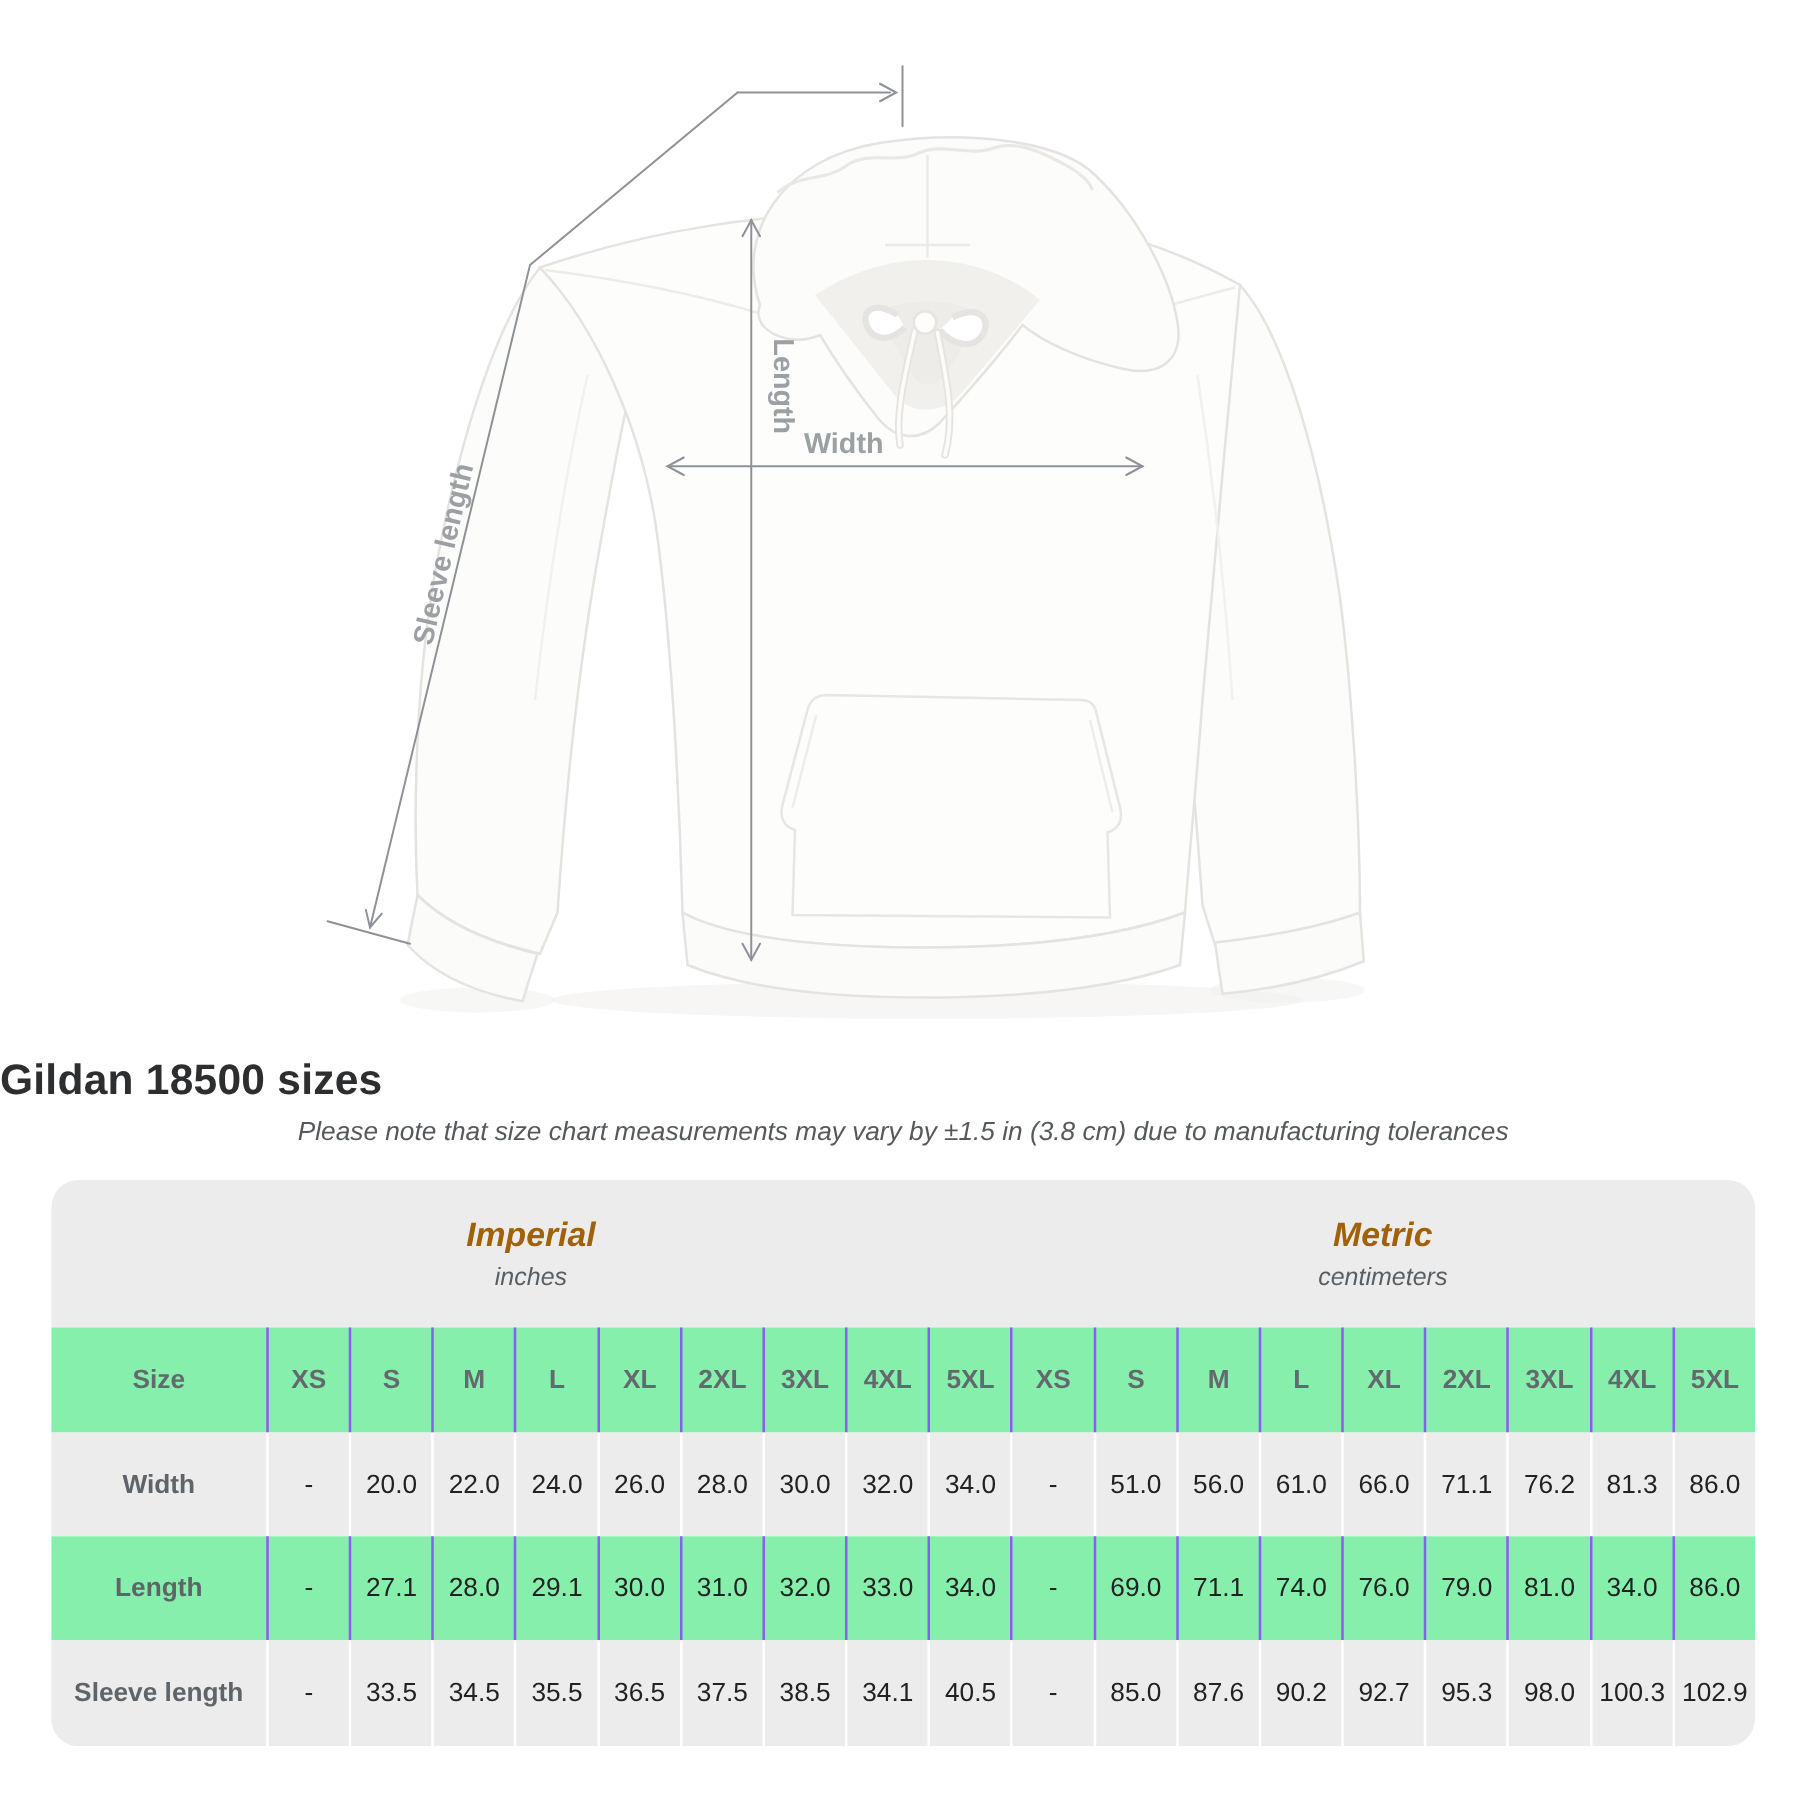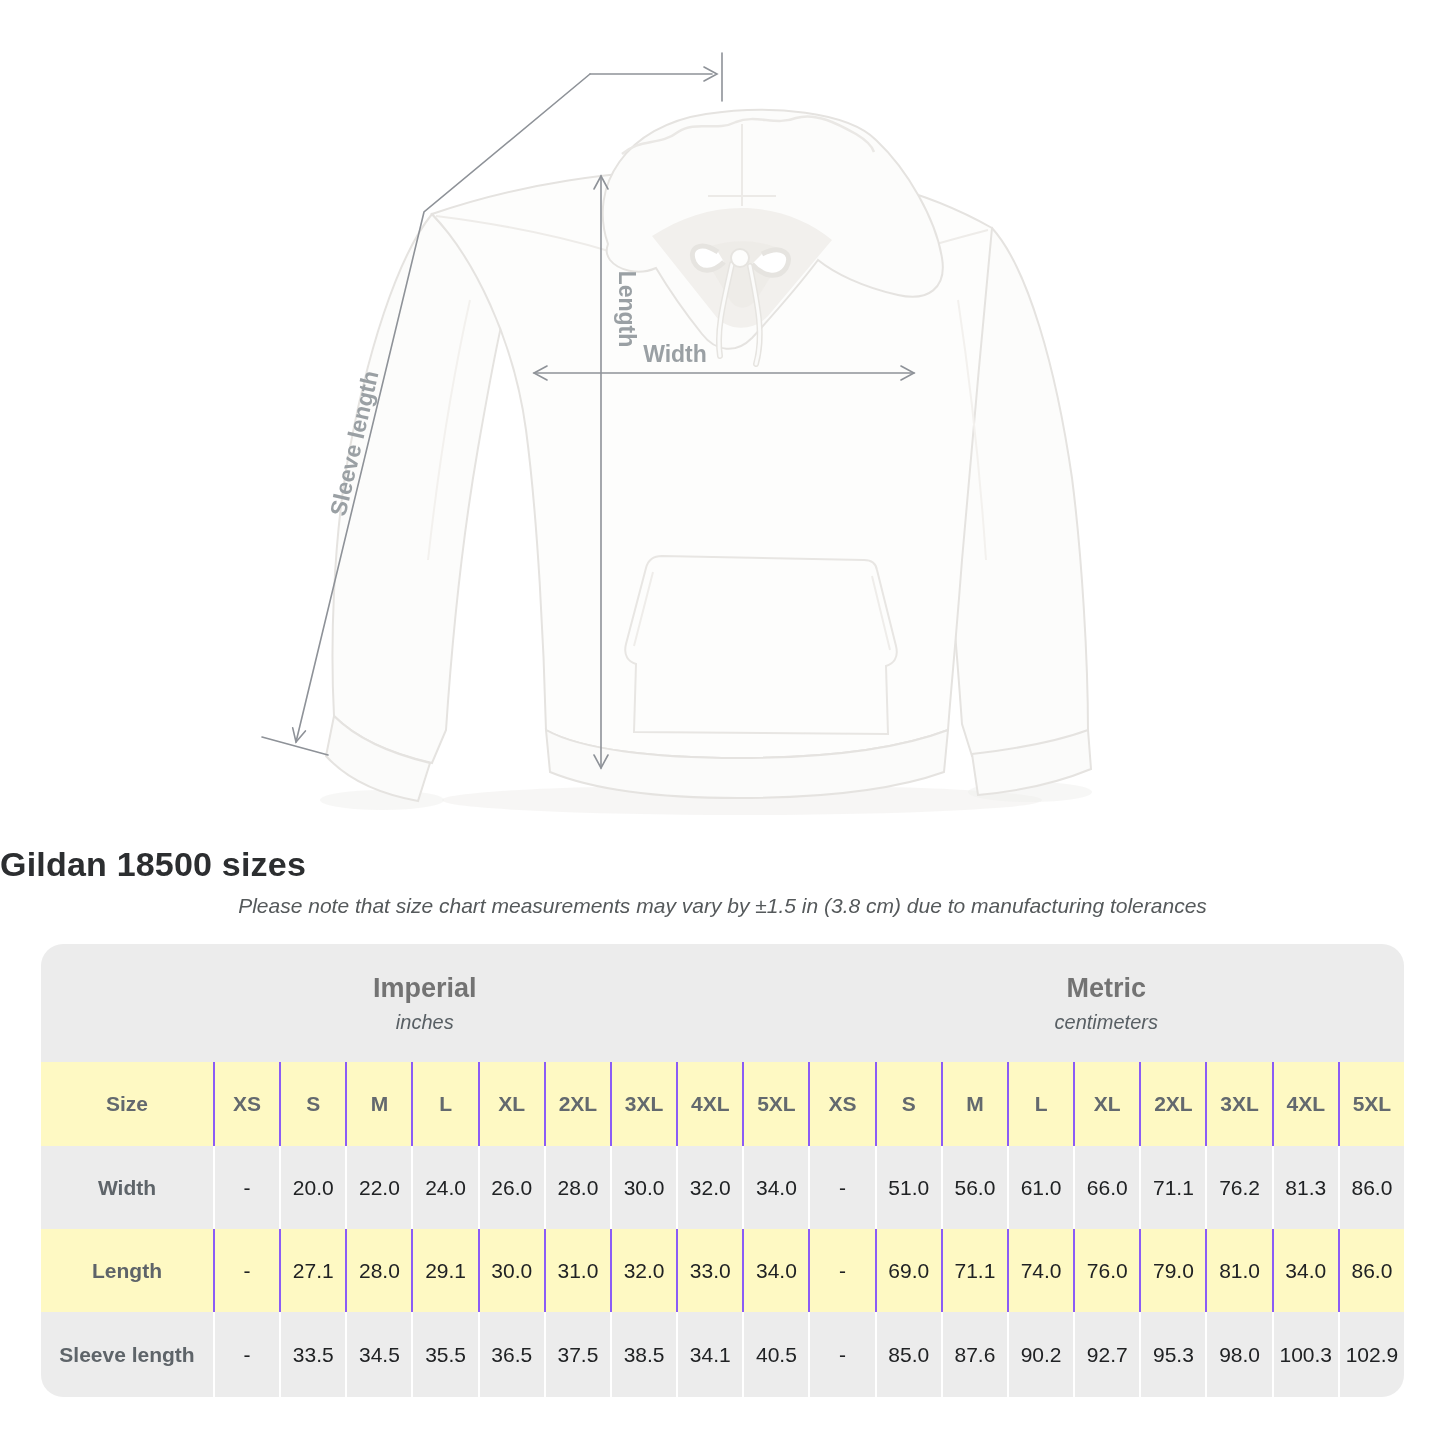--- a/index.html
+++ b/index.html
@@ -11,27 +11,27 @@
   .page-subtitle{position:absolute;left:0;top:894px;width:100%;text-align:center;
                  font-size:21px;font-style:italic;color:#55595b;}
   .tbl{position:absolute;left:41px;top:944px;width:1363px;border-radius:22px;
        overflow:hidden;background:#ffffff;}
   .trow{display:grid;grid-template-columns:172px repeat(18,1fr);}
   .trow>div{display:flex;align-items:center;justify-content:center;text-align:center;}
   .band-row{height:118px;background:#ececec;}
   .band-cell{flex-direction:column;}
   .band-left{grid-column:1 / span 10;}
   .band-right{grid-column:11 / span 19;}
-  .bt{font-weight:700;font-size:27px;color:#737373;}
+  .bt{font-weight:700;font-style:italic;font-size:27px;color:#a16207;}
   .bs{font-style:italic;font-size:20px;color:#585f64;margin-top:7px;text-align:center;}
   .hrow{height:84px;background:#ffffff;}
   .drow{height:83px;}
   .drow-last{height:85px;}
   .rg{background:#ececec;}
-  .rw{background:#fef9c3;}
+  .rw{background:#86efac;}
   .rw>div+div{border-left:2px solid #8b5cf6;}
   .rg>div+div{border-left:2px solid #ffffff;}
   .hd{font-weight:700;color:#63696e;font-size:21px;}
   .rl{font-weight:700;color:#5e6469;font-size:21px;}
   .dv{color:#202224;font-size:21px;}
 </style>
 </head>
 <body>
 
 <div class="canvas">

